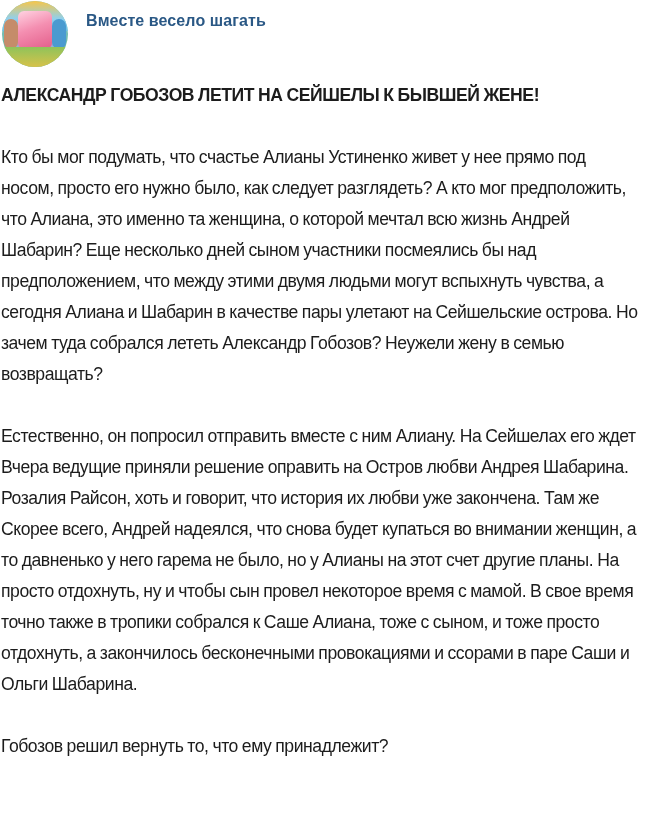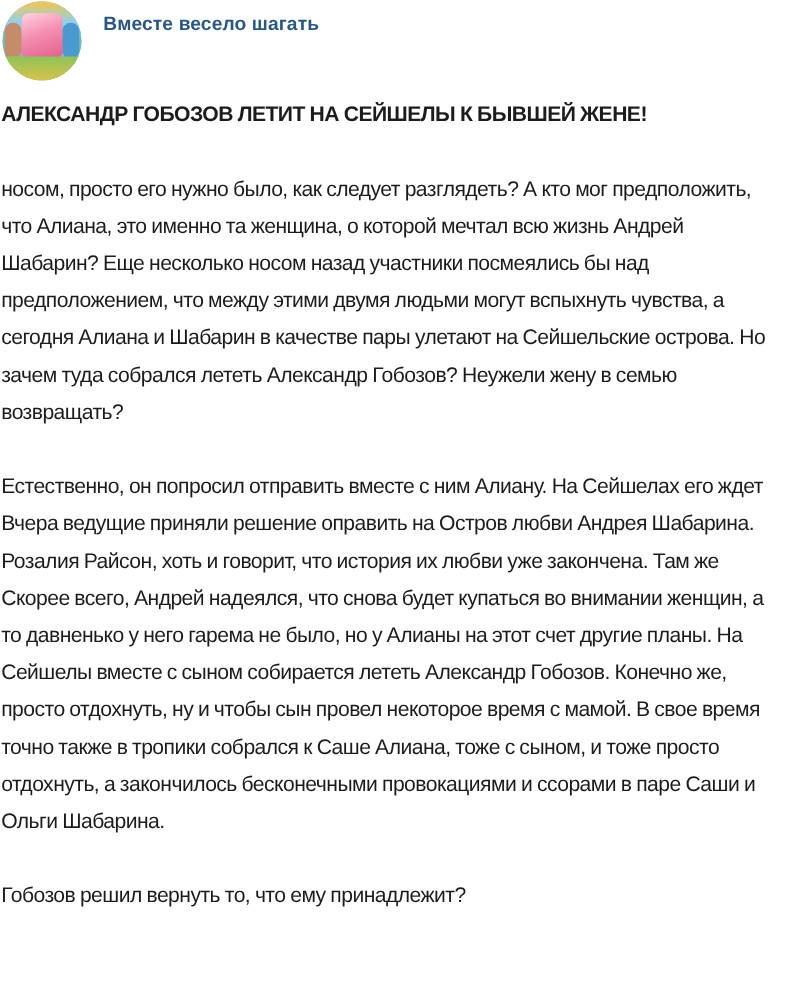--- a/index.html
+++ b/index.html
@@ -102,36 +102,36 @@
     <div class="av-center"></div>
     <div class="av-ground"></div>
   </div>
   <div class="group-name">Вместе весело шагать</div>
 </div>
 
 <div class="post-body">
   <p class="headline">АЛЕКСАНДР ГОБОЗОВ ЛЕТИТ НА СЕЙШЕЛЫ К БЫВШЕЙ ЖЕНЕ!</p>
 
   <p>
+    <span class="line">Кто бы мог подумать, что счастье Алианы Устиненко живет у нее прямо под</span>
     <span class="line">носом, просто его нужно было, как следует разглядеть? А кто мог предположить,</span>
     <span class="line">что Алиана, это именно та женщина, о которой мечтал всю жизнь Андрей</span>
-    <span class="line">Шабарин? Еще несколько носом назад участники посмеялись бы над</span>
+    <span class="line">Шабарин? Еще несколько дней сыном участники посмеялись бы над</span>
     <span class="line">предположением, что между этими двумя людьми могут вспыхнуть чувства, а</span>
     <span class="line">сегодня Алиана и Шабарин в качестве пары улетают на Сейшельские острова. Но</span>
     <span class="line">зачем туда собрался лететь Александр Гобозов? Неужели жену в семью</span>
     <span class="line">возвращать?</span>
   </p>
 
   <p>
     <span class="line">Естественно, он попросил отправить вместе с ним Алиану. На Сейшелах его ждет</span>
     <span class="line">Вчера ведущие приняли решение оправить на Остров любви Андрея Шабарина.</span>
     <span class="line">Розалия Райсон, хоть и говорит, что история их любви уже закончена. Там же</span>
     <span class="line">Скорее всего, Андрей надеялся, что снова будет купаться во внимании женщин, а</span>
     <span class="line">то давненько у него гарема не было, но у Алианы на этот счет другие планы. На</span>
-    <span class="line">Сейшелы вместе с сыном собирается лететь Александр Гобозов. Конечно же,</span>
     <span class="line">просто отдохнуть, ну и чтобы сын провел некоторое время с мамой. В свое время</span>
     <span class="line">точно также в тропики собрался к Саше Алиана, тоже с сыном, и тоже просто</span>
     <span class="line">отдохнуть, а закончилось бесконечными провокациями и ссорами в паре Саши и</span>
     <span class="line">Ольги Шабарина.</span>
   </p>
 
   <p>
     <span class="line">Гобозов решил вернуть то, что ему принадлежит?</span>
   </p>
 

